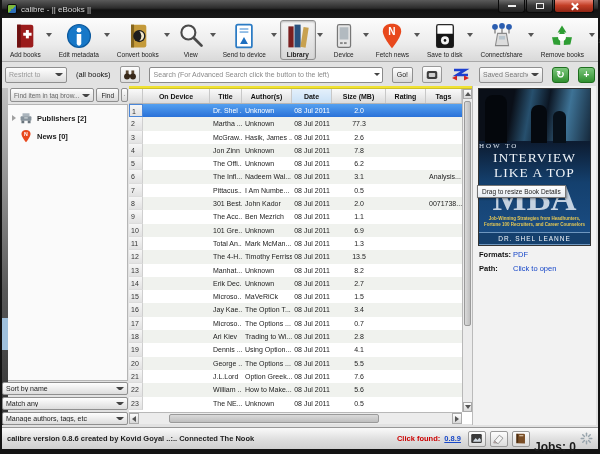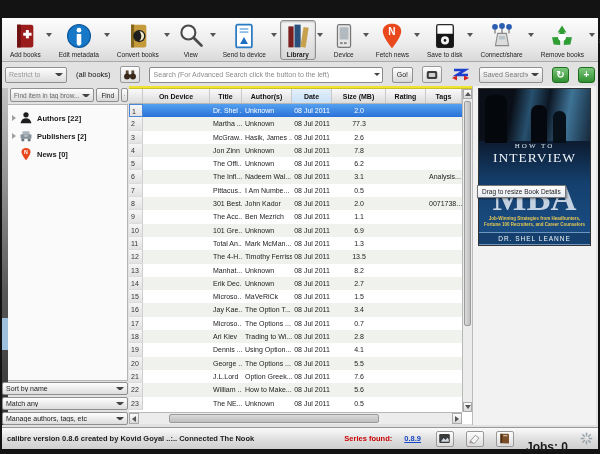--- a/index.html
+++ b/index.html
@@ -124,21 +124,21 @@
   
   .details { position:absolute; left:472px; top:86px; right:4px; bottom:29px;
     background:#f2f2f2; border-left:1px solid #bbb; }
   .cover { position:absolute; left:5px; top:2px; width:113px; height:158px;
     background:linear-gradient(#060b14,#0d1d33 35%,#14406e 60%,#1b4f87); border:1px solid #333; overflow:hidden; }
   .cover .photo { position:absolute; left:0; top:0; right:0; height:52px;
     background:linear-gradient(100deg,#0a0f18 30%,#27506e 45%,#0c1623 60%,#3e7396 78%,#16293c); }
   .cover .sil1 { position:absolute; left:6px; top:6px; width:22px; height:48px; background:#04070c; border-radius:8px 8px 0 0; }
   .cover .sil2 { position:absolute; left:52px; top:16px; width:16px; height:38px; background:#05090f; border-radius:7px 7px 0 0; }
   .cover .sil3 { position:absolute; left:74px; top:22px; width:13px; height:32px; background:#071019; border-radius:6px 6px 0 0; }
-  .cover-howto { position:absolute; left:0; top:53px; width:100%; text-align:center;
+  .cover-howto { position:absolute; left:0; top:53px; width:100%; text-align:left;
     font-family:"Liberation Serif",serif; font-size:7px; letter-spacing:2px; color:#dfe8f2; }
   .cover-line2 { position:absolute; left:0; top:61px; width:100%; text-align:center;
     font-family:"Liberation Serif",serif; font-size:13.5px; color:#eef3f8; letter-spacing:1px; }
   .cover-line3 { position:absolute; left:0; top:76px; width:100%; text-align:center;
     font-family:"Liberation Serif",serif; font-size:13.5px; color:#eef3f8; letter-spacing:1px; }
   .cover-big { position:absolute; left:0; top:88px; width:100%; text-align:center;
     font-family:"Liberation Serif",serif; font-size:36px; font-weight:bold; color:#d3deea; opacity:.92; }
   .cover-sub { position:absolute; left:2px; right:2px; top:127px; text-align:center;
     font-size:4.5px; line-height:6px; color:#e6c854; font-weight:bold; }
   .cover-author { position:absolute; left:0; right:0; top:143px; text-align:center;
@@ -148,35 +148,50 @@
     background:linear-gradient(#ffffff,#e6ebf2); border:1px solid #777; font-size:6.5px;
     color:#222; white-space:nowrap; display:flex; align-items:center; box-shadow:1px 1px 2px rgba(0,0,0,.4); z-index:5; }
   .meta { position:absolute; left:6px; top:164px; font-size:7.5px; color:#111; }
   .meta-row { display:flex; margin-bottom:5px; }
   .meta-label { font-weight:bold; width:34px; }
   .meta-link { color:#1747c8; }
 
   
   .statusbar { position:absolute; left:2px; right:2px; top:427px; height:22px;
     background:linear-gradient(#fafafa,#dcdcdc 60%,#cfcfcf); border-top:1px solid #979797;
-    display:flex; align-items:center; padding:0 5px; gap:12px; }
+    display:flex; align-items:center; padding:0 5px; gap:4px; }
   .status-left { flex:1; font-size:7.5px; font-weight:bold; color:#1c1c1c; white-space:nowrap; overflow:hidden; }
   .upd-label { font-size:7.5px; font-weight:bold; color:#cc0000; white-space:nowrap; }
   .upd-ver { font-size:7.5px; font-weight:bold; color:#1747c8; text-decoration:underline; margin-right:3px; }
   .sbtn2 { width:18px; height:16px; border:1px solid #999; border-radius:2px;
     background:linear-gradient(#fdfdfd,#dcdcdc); display:flex; align-items:center; justify-content:center; }
   .sbtn2 svg { width:13px; height:13px; }
   .jobs { font-size:12px; font-weight:bold; color:#1c1c1c; white-space:nowrap;margin-top:16px; }
   .spinner svg { width:13px; height:13px; display:block; }
 </style>
 </head>
 <body>
 
 <div id="app">
 
+  <div class="titlebar">
+    <span class="appico"></span>
+    <span>calibre - || eBooks ||</span>
+    <span class="winbtns">
+      <span class="winbtn">
+          <span class="glyph-min"></span>
+        </span>
+      <span class="winbtn">
+          <span class="glyph-max"></span>
+        </span>
+      <span class="winbtn close">
+          <span class="glyph-close"></span>
+        </span>
+    </span>
+  </div>
 
   <div class="toolbar">
     <div class="tbtn">
         <span class="tico">
           <svg viewBox="0 0 32 32">
             <path d="M7 3h16a2.5 2.5 0 0 1 2.5 2.5V26.5A2.5 2.5 0 0 1 23 29H7z" fill="#9b1c1c"></path>
             <path d="M7 3h4.2v26H7z" fill="#6d1111"></path>
             <rect x="14" y="12.3" width="9.5" height="3.4" fill="#fff"></rect>
             <rect x="17" y="9.2" width="3.4" height="9.5" fill="#fff"></rect>
           </svg>
@@ -368,32 +383,20 @@
     <span class="thumb"></span>
   </div>
 
   <div class="sidebar">
       <div class="side-item">
         <span class="expander">
           <span class="tri"></span>
         </span>
         <span class="side-ico">
           <svg viewBox="0 0 16 16">
-            <circle cx="8" cy="4.3" r="3" fill="#1e1e1e"></circle>
-            <path d="M1.8 14c.4-3.8 3-5.8 6.2-5.8s5.8 2 6.2 5.8z" fill="#1e1e1e"></path>
-          </svg>
-        </span>
-        <span class="side-label">Authors [22]</span>
-      </div>
-      <div class="side-item">
-        <span class="expander">
-          <span class="tri"></span>
-        </span>
-        <span class="side-ico">
-          <svg viewBox="0 0 16 16">
             <rect x="4" y="2.6" width="8" height="3.4" fill="#aab4bc"></rect>
             <rect x="1.8" y="6" width="12.4" height="5" rx="1" fill="#87939c"></rect>
             <rect x="2.8" y="11" width="3.2" height="3" fill="#69747c"></rect>
             <rect x="10" y="11" width="3.2" height="3" fill="#69747c"></rect>
             <rect x="6" y="7.2" width="4" height="1.4" fill="#cfd6da"></rect>
           </svg>
         </span>
         <span class="side-label">Publishers [2]</span>
       </div>
       <div class="side-item">
@@ -686,33 +689,44 @@
   </div>
 
   <div class="details">
     <div class="cover">
       <div class="photo"></div>
       <div class="sil1"></div>
       <div class="sil2"></div>
       <div class="sil3"></div>
       <div class="cover-howto">HOW TO</div>
       <div class="cover-line2">INTERVIEW</div>
+      <div class="cover-line3">LIKE A TOP</div>
       <div class="cover-big">MBA</div>
       <div class="cover-sub">
         <span>Job-Winning Strategies from Headhunters,</span><br>
         <span>Fortune 100 Recruiters, and Career Counselors</span>
       </div>
       <div class="cover-author">DR. SHEL LEANNE</div>
     </div>
     <div class="tooltip">Drag to resize Book Details</div>
+    <div class="meta">
+      <div class="meta-row">
+        <span class="meta-label">Formats:</span>
+        <span class="meta-link">PDF</span>
+      </div>
+      <div class="meta-row">
+        <span class="meta-label">Path:</span>
+        <span class="meta-link">Click to open</span>
+      </div>
+    </div>
   </div>
 
   <div class="statusbar">
     <span class="status-left">calibre version 0.8.6 created by Kovid Goyal ..:.. Connected The Nook</span>
-    <span class="upd-label">Series found:</span>
+    <span class="upd-label">Click found:</span>
     <span class="upd-ver">0.8.9</span>
     <span class="sbtn2">
       <svg viewBox="0 0 16 16">
           <rect x="1.5" y="2.5" width="13" height="11" rx="1.5" fill="#3a3a3a"></rect>
           <path d="M4 11l3-3.5 2.2 2.2L11.5 7l1.8 2.3V12H4z" fill="#cfd8e0"></path>
         </svg>
     </span>
     <span class="sbtn2">
       <svg viewBox="0 0 16 16">
           <path d="M3 11l6-7 4.5 3.5-6 7z" fill="#f4f4f4" stroke="#888" stroke-width="1"></path>

